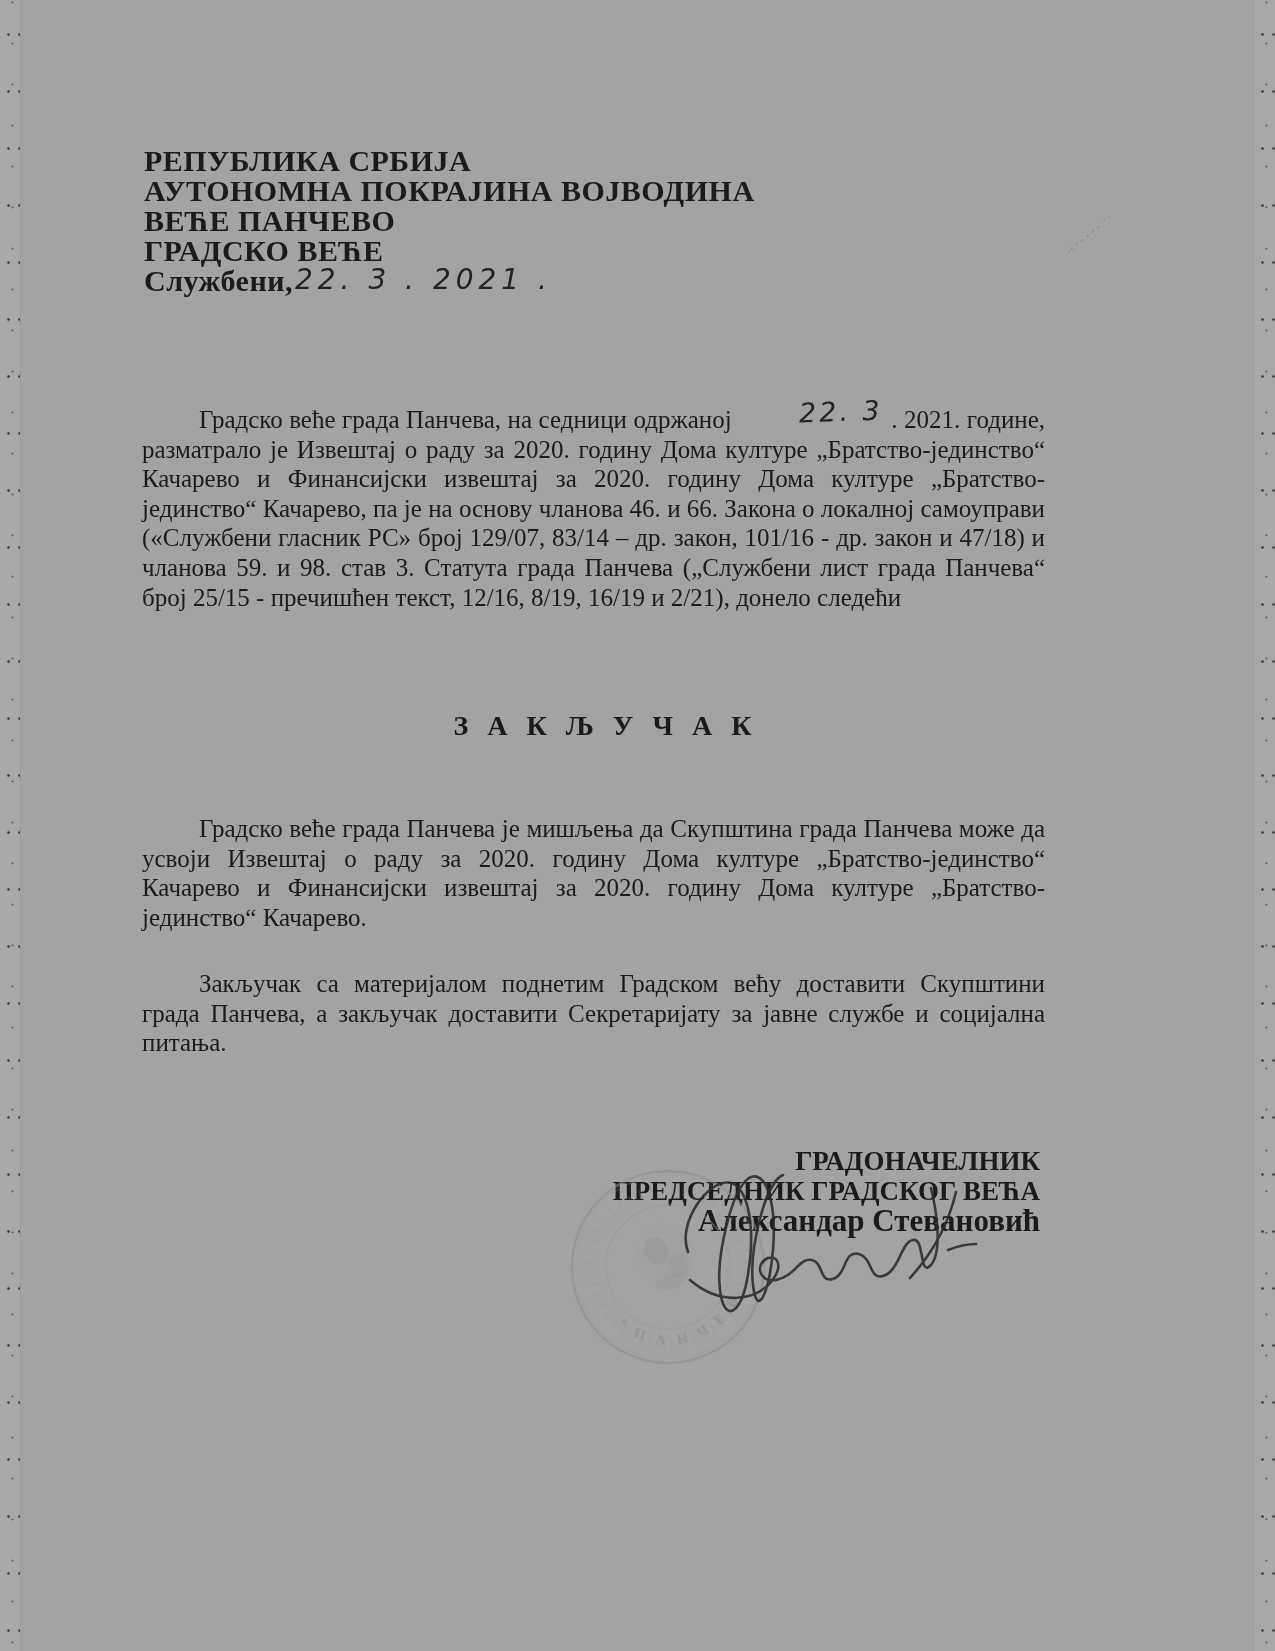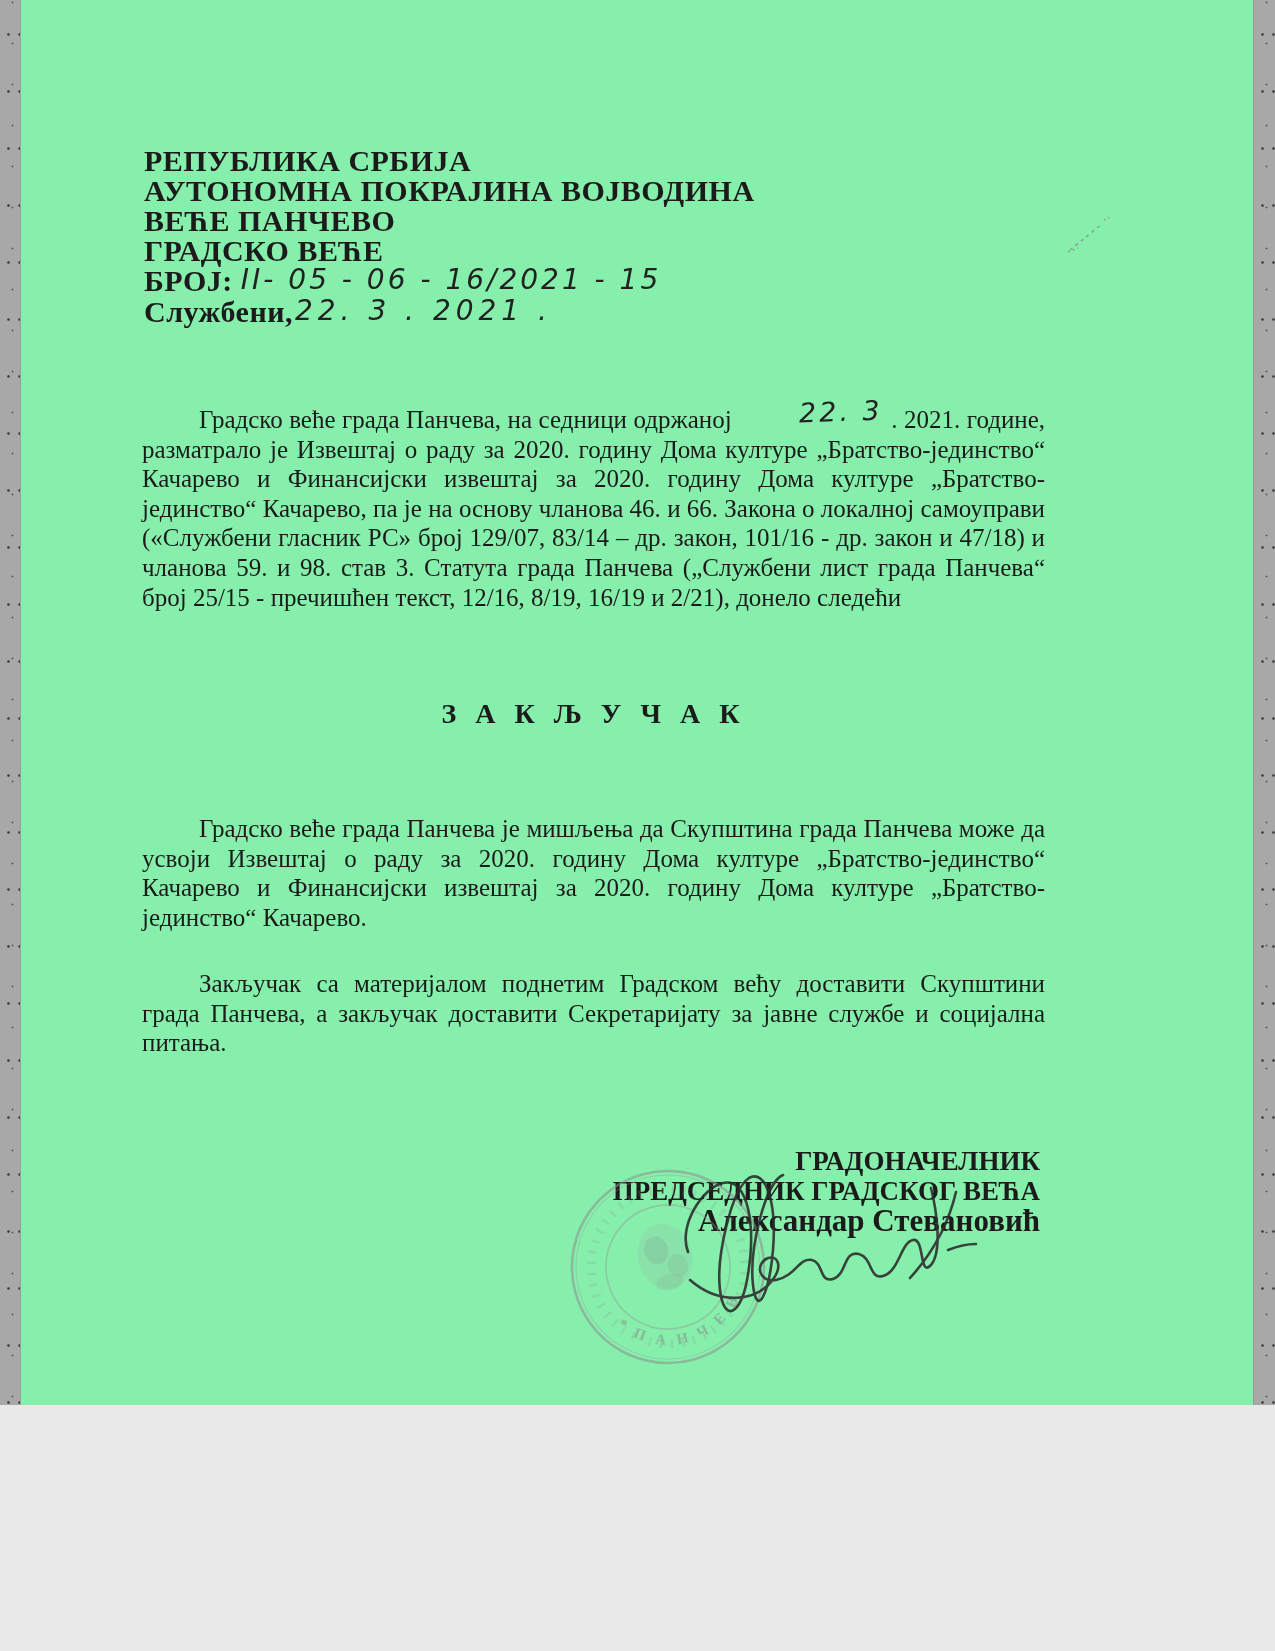--- a/index.html
+++ b/index.html
@@ -1,17 +1,17 @@
 <!DOCTYPE html>
 <html lang="sr"><head>
 <meta charset="utf-8">
 <style>
   html,body{margin:0;padding:0;background:#e9e9e9;}
   .screenshot{
-    position:relative;width:1275px;height:1405px;background:#86efac;
+    position:relative;width:1275px;height:1651px;background:#a3a3a3;
     overflow:hidden;font-family:"Liberation Serif",serif;color:#1b1b1b;
   }
   
   .scan-band{
     position:absolute;top:0;height:1651px;background-color:#a8a8a8;
     background-image:
       radial-gradient(circle,#3c3c3c 0.8px,transparent 1.7px),
       radial-gradient(circle,#5a5a5a 0.6px,transparent 1.3px);
     background-size:11px 57px,15px 41px;
     background-position:14px 6px,5px 23px;
@@ -35,21 +35,21 @@
 
   
   .para{
     position:absolute;left:142px;width:903px;margin:0;
     font-size:25px;line-height:29.6px;text-align:justify;text-indent:57px;
   }
   .p1{top:404px;}
   .p2{top:814px;}
   .p3{top:933px;margin-top:36px;}
   .doc-title{
-    position:absolute;left:142px;top:698px;width:903px;margin:0;
+    position:absolute;left:142px;top:698px;width:903px;margin:12px;
     text-align:center;font-size:28px;font-weight:bold;letter-spacing:6px;
   }
 
   
   .sig-block{
     position:absolute;left:560px;top:1146px;width:480px;
     text-align:right;font-weight:bold;font-size:27px;line-height:30px;z-index:2;
   }
   .sig-name{font-size:31px;}
 
@@ -64,23 +64,20 @@
 <div class="screenshot">
 
   <div class="scan-band left"></div>
   <div class="scan-band right"></div>
 
   <div class="letterhead">
     <div class="h-line">РЕПУБЛИКА СРБИЈА</div>
     <div class="h-line">АУТОНОМНА ПОКРАЈИНА ВОЈВОДИНА</div>
     <div class="h-line">ВЕЋЕ ПАНЧЕВО</div>
     <div class="h-line">ГРАДСКО ВЕЋЕ</div>
-    <div class="h-line">
-      <span>БРОЈ:</span><span class="hand num-hand">II- 05 - 06 - 16/2021 - 15</span>
-    </div>
     <div class="h-line">
       <span>Службени,</span><span class="hand date-hand">22. 3 . 2021 .</span>
     </div>
   </div>
 
   <p class="para p1">
     <span>Градско веће града Панчева, на седници одржаној</span><span class="hand hand-inline">22. 3</span><span>. 2021. године, разматрало је Извештај о раду за 2020. годину Дома културе „Братство-јединство“ Качарево и Финансијски извештај за 2020. годину Дома културе „Братство-јединство“ Качарево, па је на основу чланова 46. и 66. Закона о локалној самоуправи («Службени гласник РС» број 129/07, 83/14 – др. закон, 101/16 - др. закон и 47/18) и чланова 59. и 98. став 3. Статута града Панчева („Службени лист града Панчева“ број 25/15 - пречишћен текст, 12/16, 8/19, 16/19 и 2/21), донело следећи</span>
   </p>
 
   <h1 class="doc-title">З А К Љ У Ч А К</h1>

